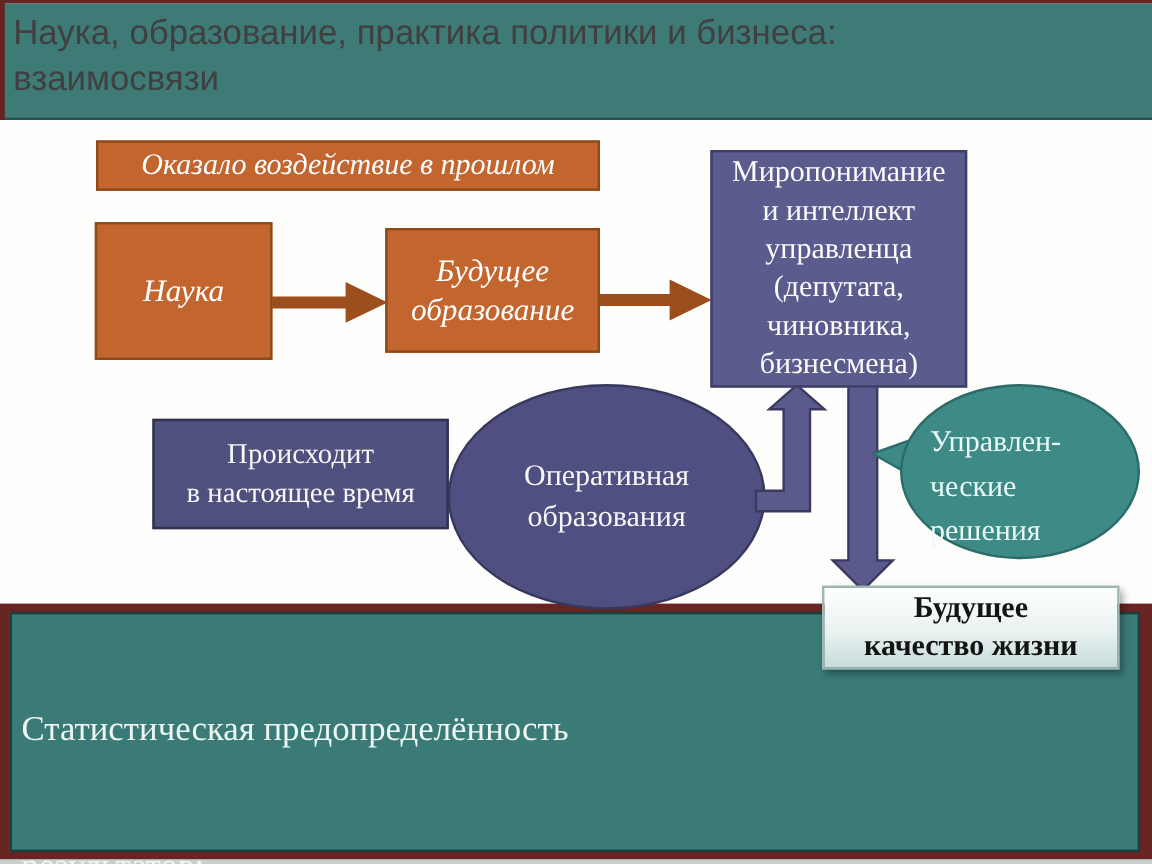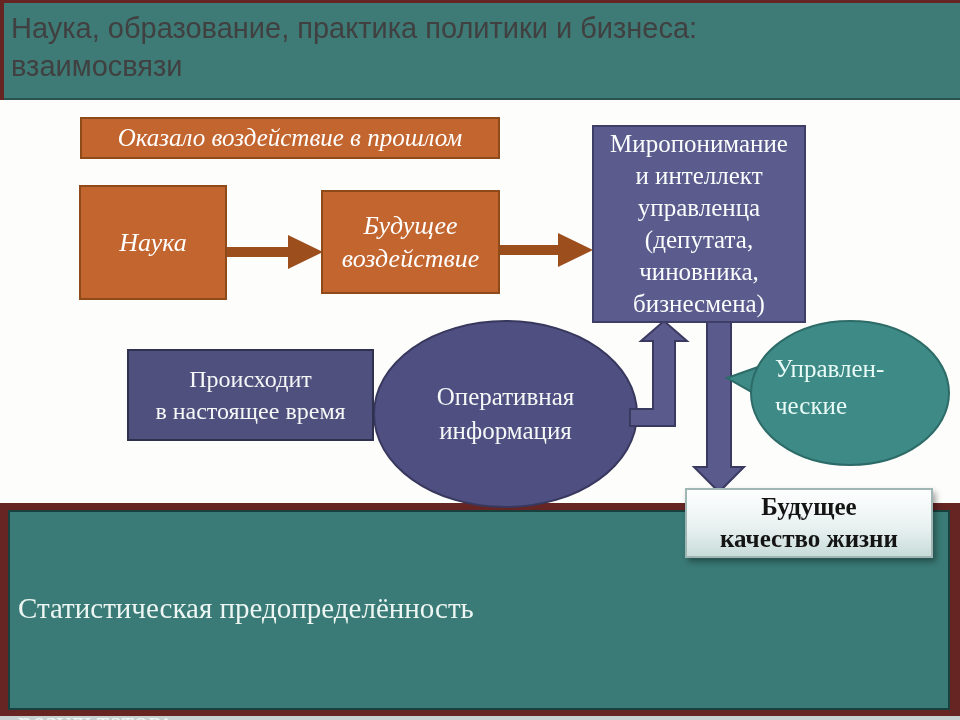--- a/index.html
+++ b/index.html
@@ -88,21 +88,21 @@
   <div class="bottom-text">
     <div>Статистическая предопределённость</div>
     <div>результатов:</div>
     
     
     
   </div>
 
   <div class="dbox operative-ellipse">
     <div>Оперативная</div>
-    <div>информация</div>
+    <div>образования</div>
   </div>
 
   <svg class="svg-overlay" viewBox="0 0 960 720" xmlns="http://www.w3.org/2000/svg">
     <path d="M205 247 H288 V235 L323 252 L288 269 V257 H205 Z" fill="#9C4E1D"></path>
     <path d="M500 245 H558 V233 L593 250 L558 267 V255 H500 Z" fill="#9C4E1D"></path>
     <path d="M630 409 H653 V341 H641 L664 321 L687 341 H675 V426 H630 Z" fill="#5A5A8C" stroke="#3A3A61" stroke-width="2"></path>
     <path d="M707 310 H731 V467 H744 L719 492 L694 467 H707 Z" fill="#5A5A8C" stroke="#3A3A61" stroke-width="2"></path>
     <polygon points="727,378 789,356 794,416" fill="#3E8A86" stroke="#2C6B67" stroke-width="2"></polygon>
     <ellipse cx="850" cy="393" rx="99" ry="72" fill="#3E8A86" stroke="#2C6B67" stroke-width="2"></ellipse>
   </svg>
@@ -110,40 +110,41 @@
   <div class="dbox orange past-label">
     <div>Оказало воздействие в прошлом</div>
   </div>
 
   <div class="dbox orange science-box">
     <div>Наука</div>
   </div>
 
   <div class="dbox orange education-box">
     <div>Будущее</div>
-    <div>воздействие</div>
+    <div>образование</div>
   </div>
 
   <div class="dbox worldview-box">
     <div>Миропонимание</div>
     <div>и интеллект</div>
     <div>управленца</div>
     <div>(депутата,</div>
     <div>чиновника,</div>
     <div>бизнесмена)</div>
   </div>
 
   <div class="dbox purple present-box">
     <div>Происходит</div>
     <div>в настоящее время</div>
   </div>
 
   <div class="decisions-text">
     <div>Управлен-</div>
     <div>ческие</div>
+    <div>решения</div>
   </div>
 
   <div class="dbox future-box">
     <div>Будущее</div>
     <div>качество жизни</div>
   </div>
 
 </div>
 
 </body></html>

